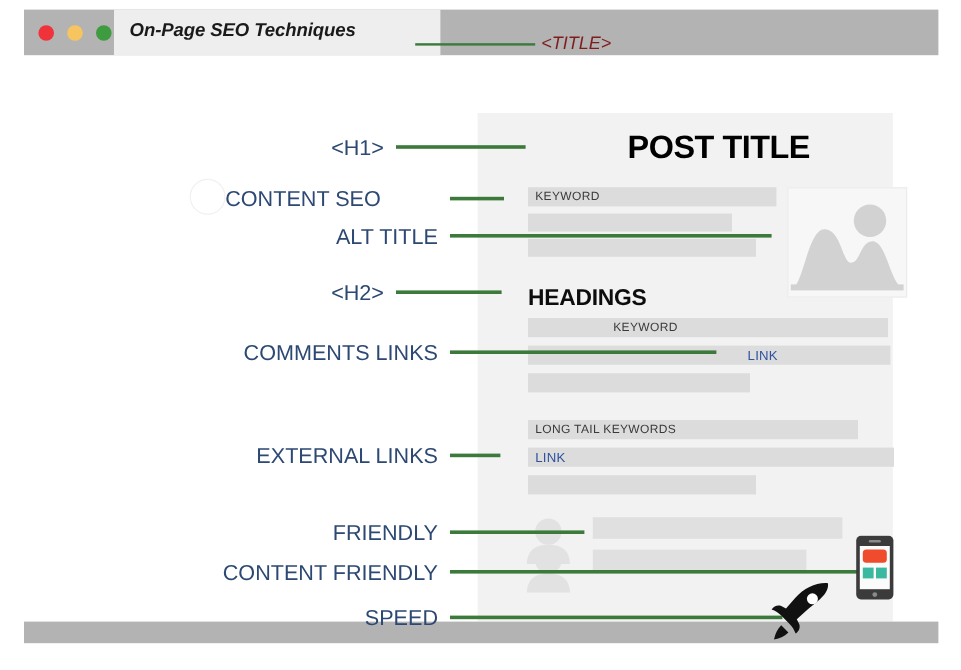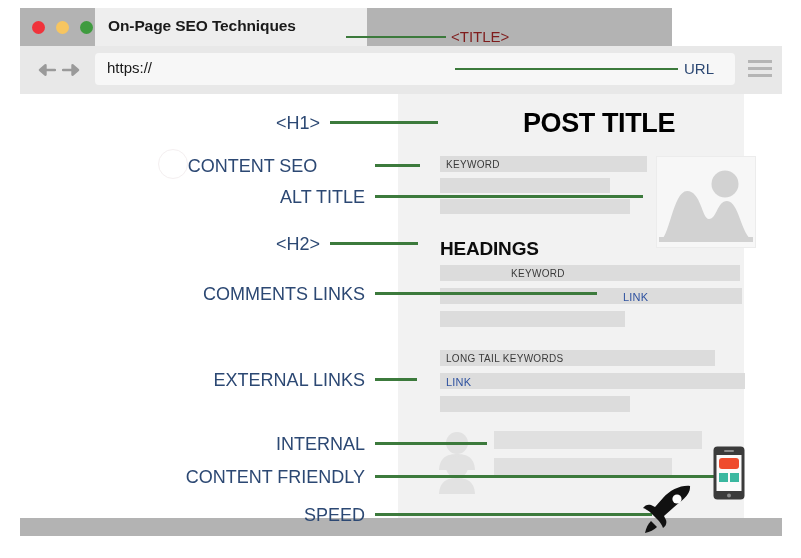--- a/index.html
+++ b/index.html
@@ -22,23 +22,24 @@
     top: 8px;
     width: 762px;
     height: 528px;
   }
 
   
   #title-bar {
     position: absolute;
     left: 0;
     top: 0;
-    width: 652px;
+    width: 762px;
     height: 38px;
     background: #b3b3b3;
+    font-style: italic;
   }
   #traffic-lights {
     position: absolute;
     left: 12px;
     top: 13px;
     width: 62px;
     height: 13px;
   }
   .tl-dot {
     position: absolute;
@@ -305,45 +306,20 @@
     </div>
 
     <div id="browser-tab">
       <span id="tab-title">On-Page SEO Techniques</span>
     </div>
 
     <div id="title-leader" class="leader"></div>
     <span id="title-label">&lt;TITLE&gt;</span>
   </div>
 
-  <div id="urlbar-row">
-
-    <span id="nav-back">
-      <svg width="18" height="18" viewBox="0 0 18 18">
-        <path d="M17 9 H5 M7.5 4.2 L2 9 L7.5 13.8 Z" stroke="#9a9a9a" stroke-width="2.4" fill="#9a9a9a" stroke-linejoin="round" stroke-linecap="round"></path>
-      </svg>
-    </span>
-    <span id="nav-forward">
-      <svg width="18" height="18" viewBox="0 0 18 18">
-        <path d="M1 9 H13 M10.5 4.2 L16 9 L10.5 13.8 Z" stroke="#9a9a9a" stroke-width="2.4" fill="#9a9a9a" stroke-linejoin="round" stroke-linecap="round"></path>
-      </svg>
-    </span>
-
-    <div id="url-field">
-      <span id="url-text">https://</span>
-      <div id="url-leader" class="leader"></div>
-      <span id="url-label">URL</span>
-    </div>
-
-    <div id="menu-icon">
-      <i></i>
-        <i></i>
-        <i></i>
-    </div>
-  </div>
 
   <div id="viewport">
 
     <div id="page-column">
 
       <span id="post-title">POST TITLE</span>
 
       <div class="gbar" style="left:42px; top:62px; width:207px; height:16px;"></div>
       <span class="gbar-label" style="left:48px; top:65px;">KEYWORD</span>
 
@@ -411,21 +387,21 @@
 
 <div class="callout-label" style="left:195px; top:235px; width:125px;">&lt;H2&gt;</div>
 <div class="leader" style="left:330px; top:242px; width:88px;"></div>
 
 <div class="callout-label" style="left:110px; top:285px; width:255px;">COMMENTS LINKS</div>
 <div class="leader" style="left:375px; top:292px; width:222px;"></div>
 
 <div class="callout-label" style="left:110px; top:371px; width:255px;">EXTERNAL LINKS</div>
 <div class="leader" style="left:375px; top:378px; width:42px;"></div>
 
-<div class="callout-label" style="left:150px; top:435px; width:215px;">INTERNAL</div>
+<div class="callout-label" style="left:150px; top:435px; width:215px;">FRIENDLY</div>
 <div class="leader" style="left:375px; top:442px; width:112px;"></div>
 
 <div class="callout-label" style="left:100px; top:468px; width:265px;">CONTENT FRIENDLY</div>
 <div class="leader" style="left:375px; top:475px; width:342px;"></div>
 
 <div class="callout-label" style="left:180px; top:506px; width:185px;">SPEED</div>
 <div class="leader" style="left:375px; top:513px; width:277px;"></div>
 
 <div id="phone-icon">
   <svg width="32" height="54" viewBox="0 0 32 54">

